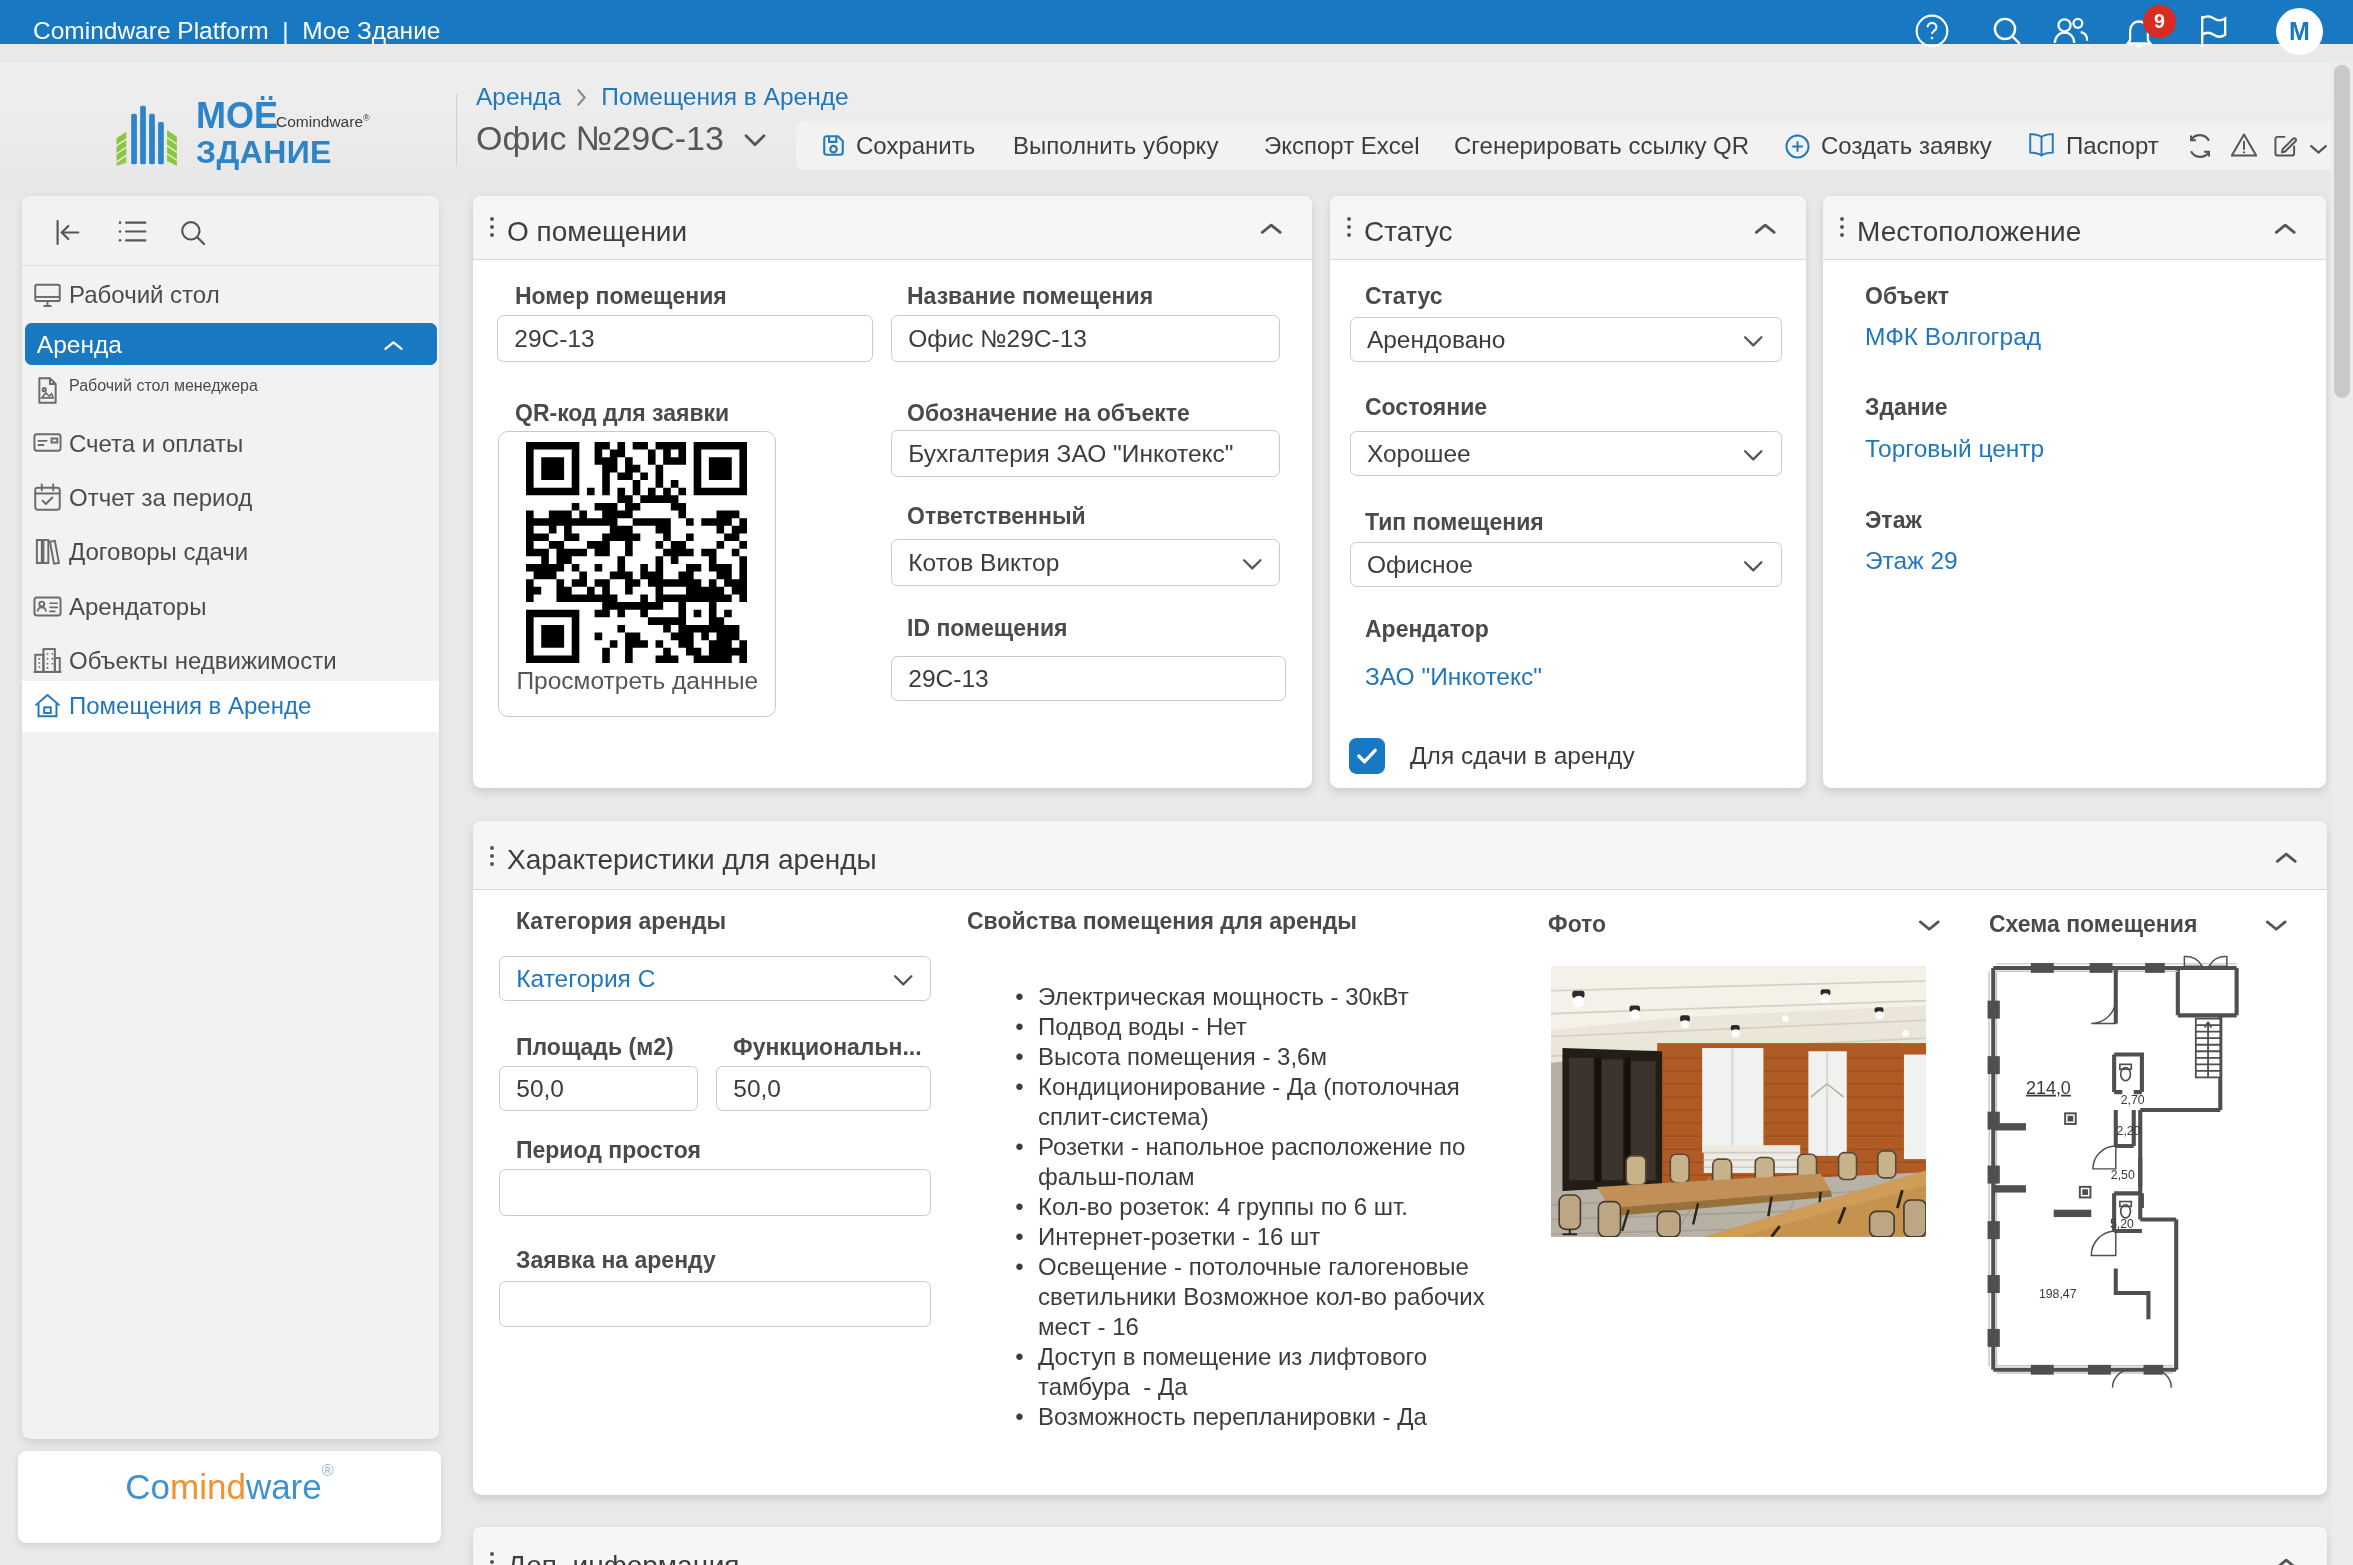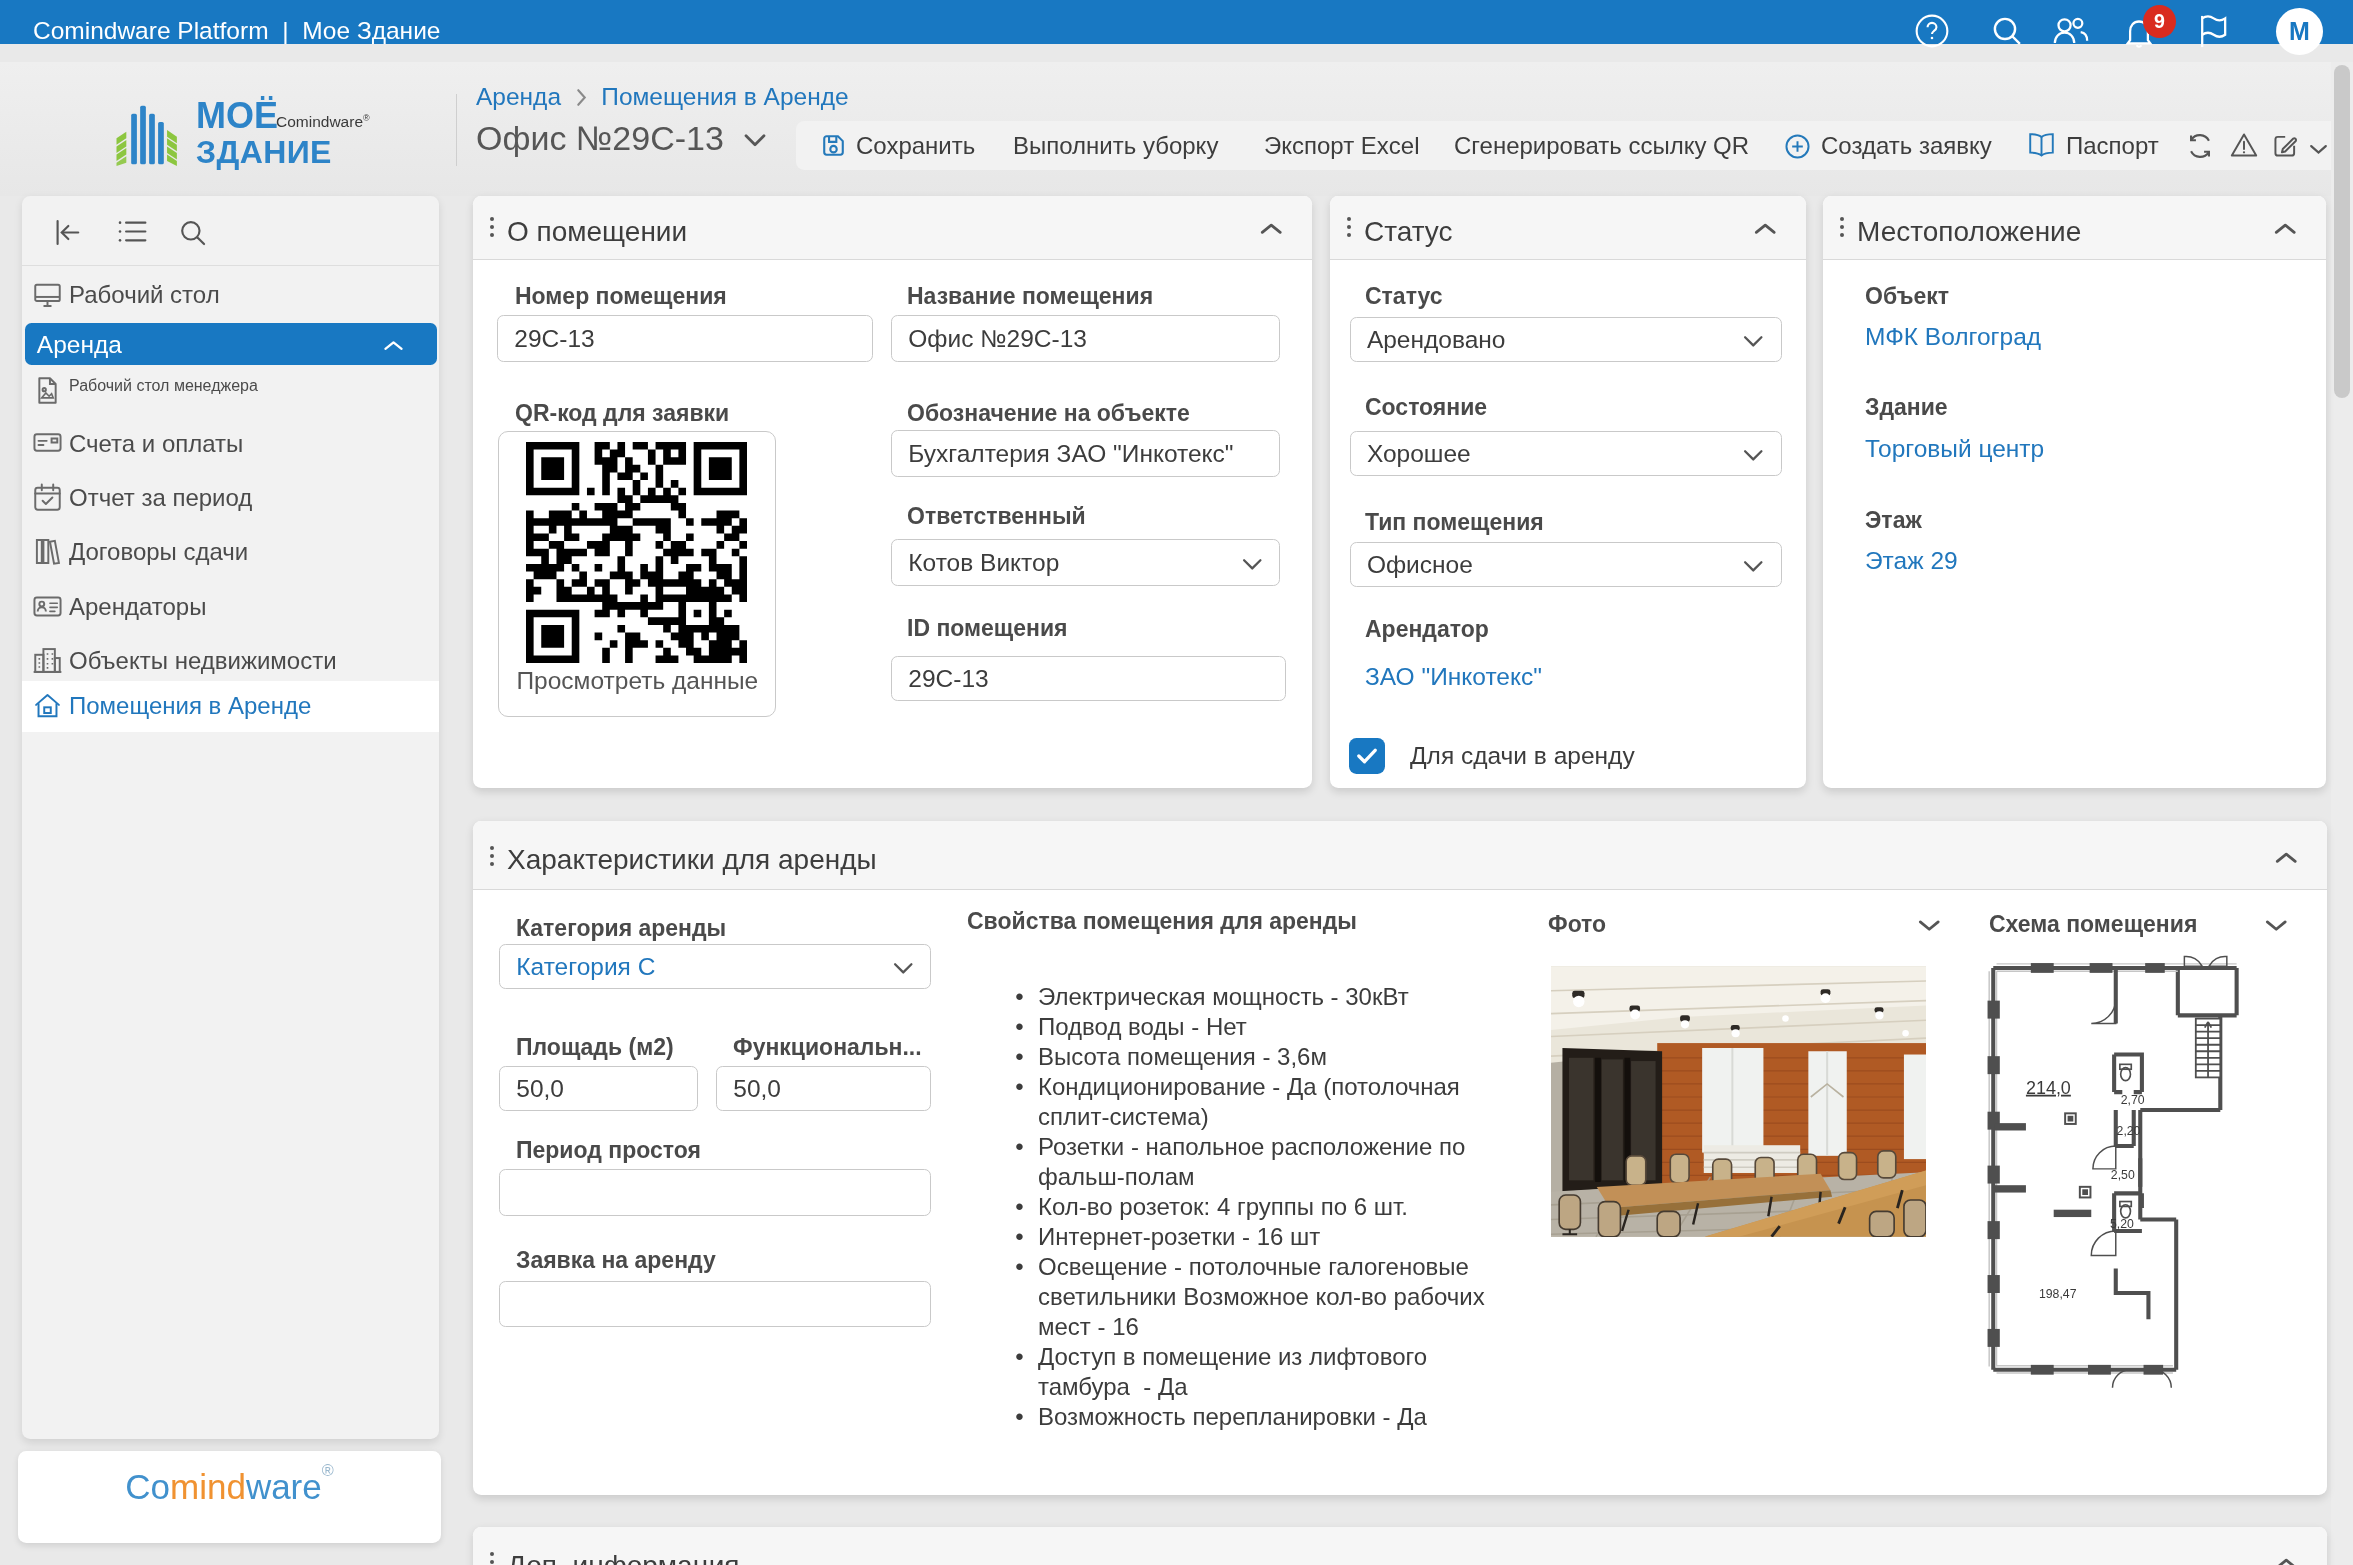--- a/index.html
+++ b/index.html
@@ -312,22 +312,22 @@
   <div class="dots" style="top:24.5px;">
       <i></i>
       <i></i>
       <i></i>
     </div>
   <div class="ctitle" style="top:23px;">Характеристики для аренды</div>
   <svg class="abs" style="right:29px;top:29px;" width="24.5" height="16.3" viewBox="0 0 30 20">
       <path class="chev" d="M4 14 L15 5 L26 14"></path>
     </svg>
   <div>
-      <div class="lbl" style="left:43px;top:94px;">Категория аренды</div>
-  <div class="inp" style="left:26px;top:123px;width:432px;height:45px;color:#2177bd;">Категория С<svg class="selchev" width="24.5" height="14.7" viewBox="0 0 30 18">
+      <div class="lbl" style="left:43px;top:87px;">Категория аренды</div>
+  <div class="inp" style="left:26px;top:135px;width:432px;height:45px;color:#2177bd;">Категория С<svg class="selchev" width="24.5" height="14.7" viewBox="0 0 30 18">
           <path d="M5 4 L15 14 L25 4" fill="none" stroke="#555" stroke-width="2.8" stroke-linecap="round" stroke-linejoin="round"></path>
         </svg></div>
   <div class="lbl" style="left:43px;top:213px;">Площадь (м2)</div>
   <div class="lbl" style="left:260px;top:213px;">Функциональн...</div>
   <div class="inp" style="left:26px;top:245px;width:199px;height:45px;">50,0</div>
   <div class="inp" style="left:243px;top:245px;width:215px;height:45px;">50,0</div>
   <div class="lbl" style="left:43px;top:316px;">Период простоя</div>
   <div class="inp" style="left:26px;top:348px;width:432px;height:47px;"></div>
   <div class="lbl" style="left:43px;top:426px;">Заявка на аренду</div>
   <div class="inp" style="left:26px;top:460px;width:432px;height:46px;"></div>

